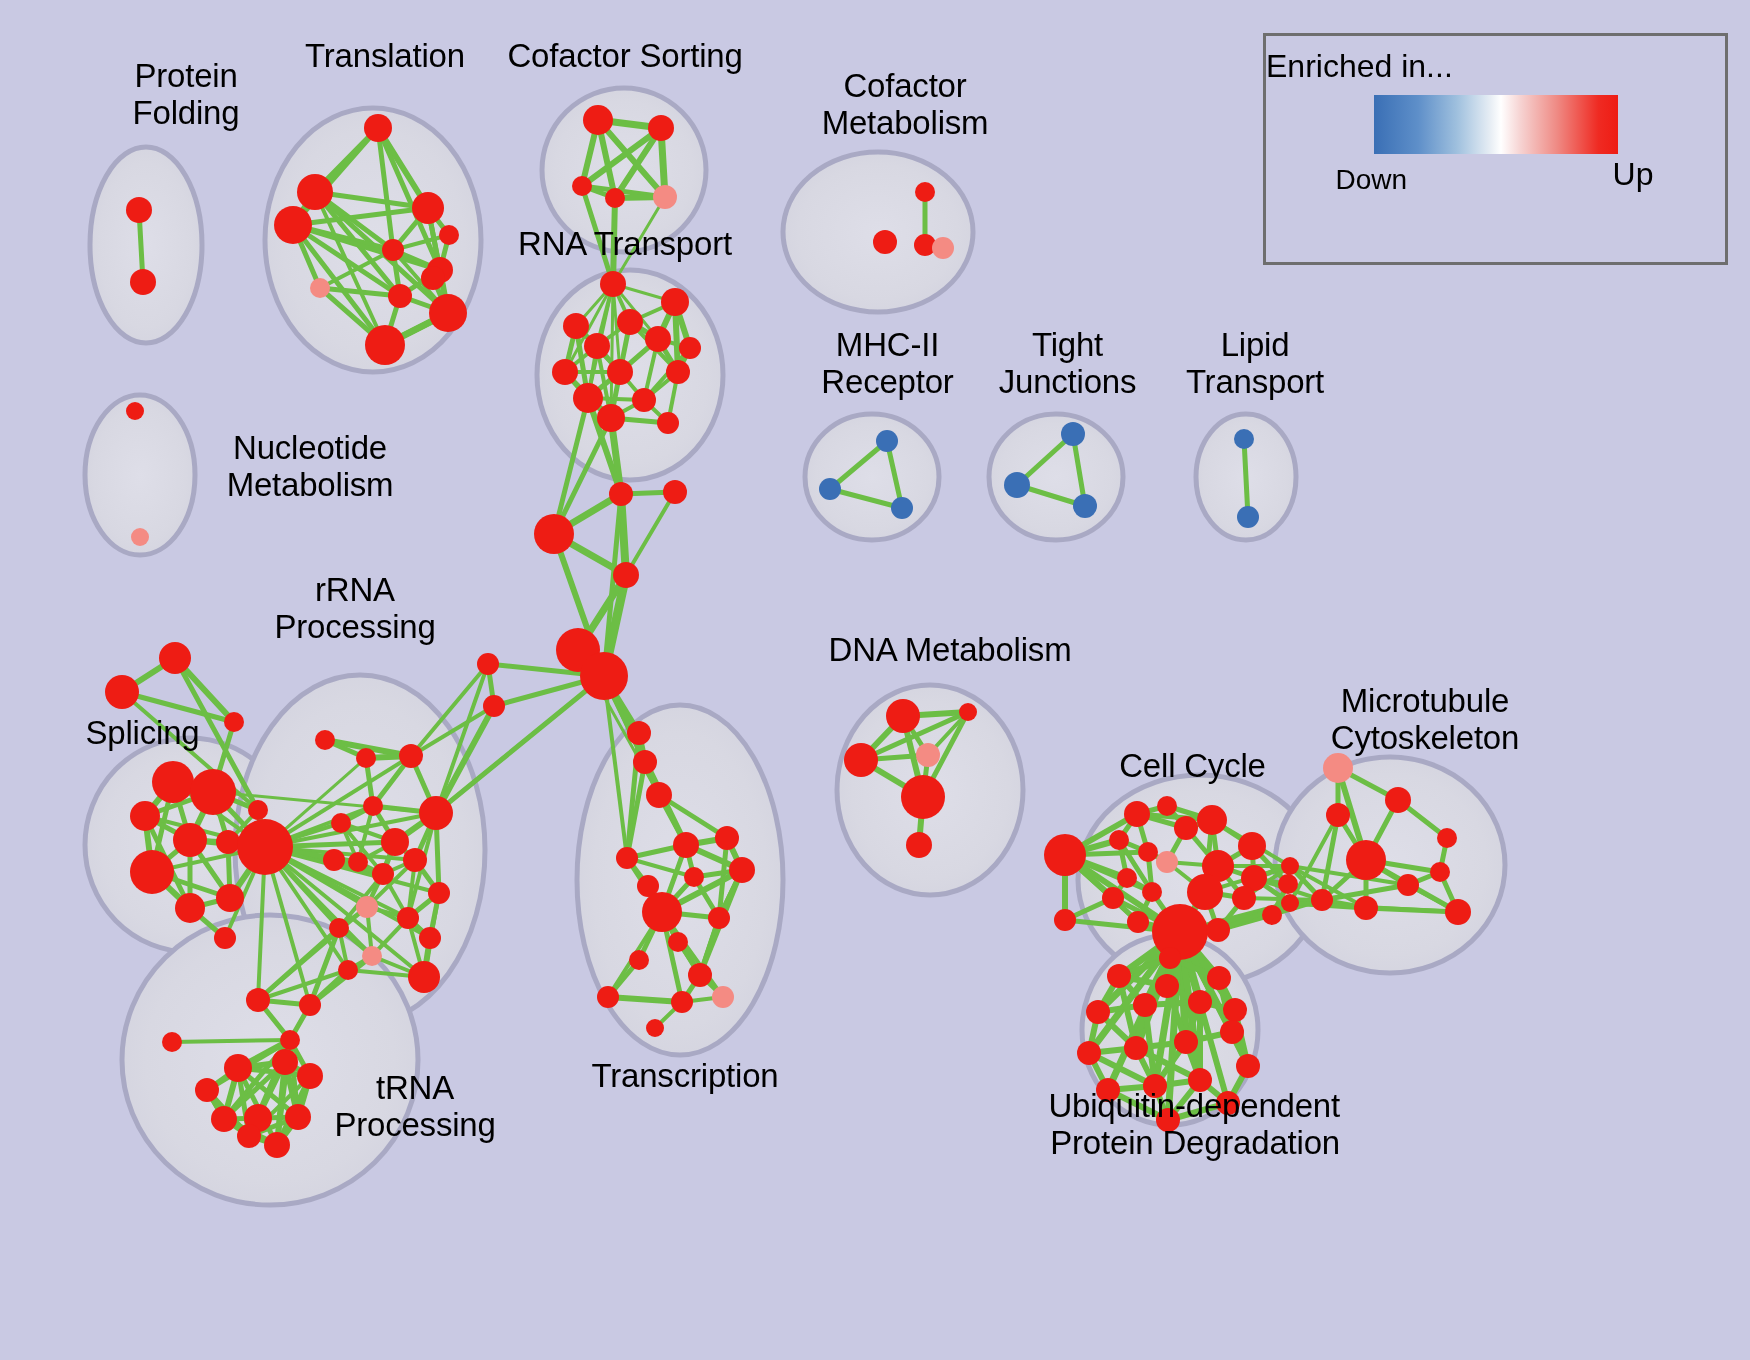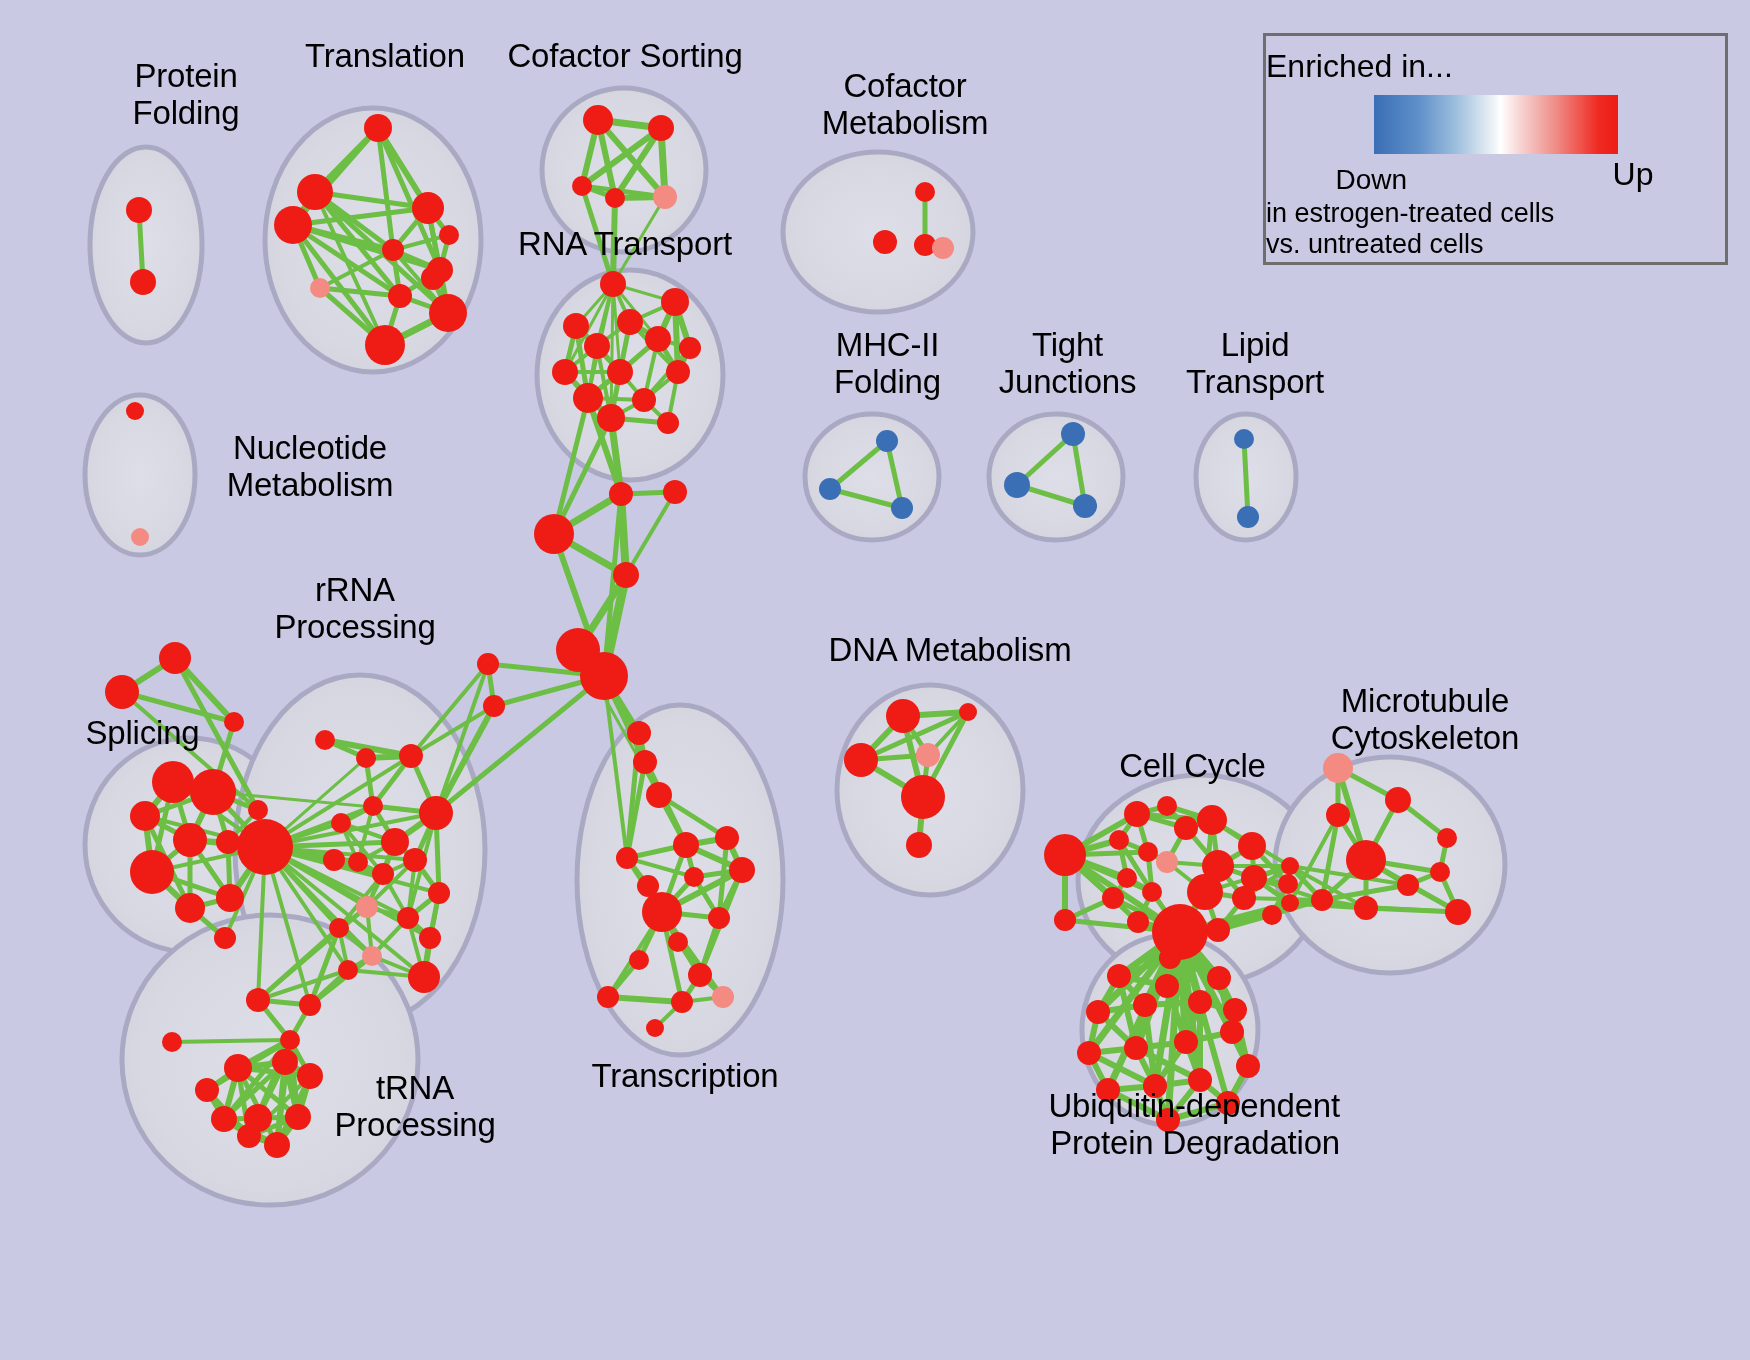--- a/index.html
+++ b/index.html
@@ -792,21 +792,21 @@
       <div class="cluster-label" style="left: 86px; top: 58px; width: 200px;">Protein
 Folding</div>
       <div class="cluster-label" style="left: 270px; top: 38px; width: 230px;">Translation</div>
       <div class="cluster-label" style="left: 490px; top: 38px; width: 270px;">Cofactor Sorting</div>
       <div class="cluster-label" style="left: 790px; top: 68px; width: 230px;">Cofactor
 Metabolism</div>
       <div class="cluster-label" style="left: 500px; top: 226px; width: 250px;">RNA Transport</div>
       <div class="cluster-label" style="left: 195px; top: 430px; width: 230px;">Nucleotide
 Metabolism</div>
       <div class="cluster-label" style="left: 795px; top: 327px; width: 185px;">MHC-II
-Folding</div>
+Receptor</div>
       <div class="cluster-label" style="left: 985px; top: 327px; width: 165px;">Tight
 Junctions</div>
       <div class="cluster-label" style="left: 1170px; top: 327px; width: 170px;">Lipid
 Transport</div>
       <div class="cluster-label" style="left: 255px; top: 572px; width: 200px;">rRNA
 Processing</div>
       <div class="cluster-label" style="left: 60px; top: 715px; width: 165px;">Splicing</div>
       <div class="cluster-label" style="left: 810px; top: 632px; width: 280px;">DNA Metabolism</div>
       <div class="cluster-label" style="left: 1300px; top: 668px; width: 250px; margin-top: 15px;">Microtubule
 Cytoskeleton</div>
@@ -818,17 +818,15 @@
 Protein Degradation</div>
     </div>
 
   <div id="legend-box">
     <div id="legend-title">Enriched in...</div>
     <div id="legend-bar"></div>
     <div id="legend-ends">
       <span id="legend-down">Down</span>
       <span id="legend-up">Up</span>
     </div>
-    <div id="legend-sub">in estrogen-treated cells
-vs. untreated cells</div>
   </div>
 
 </div>
 
 </body></html>

